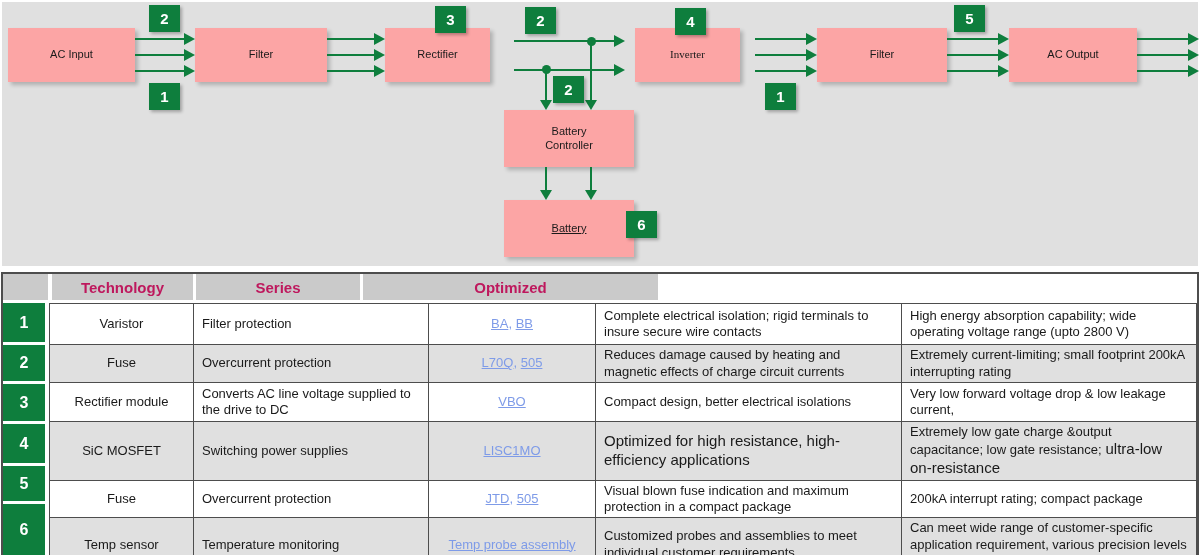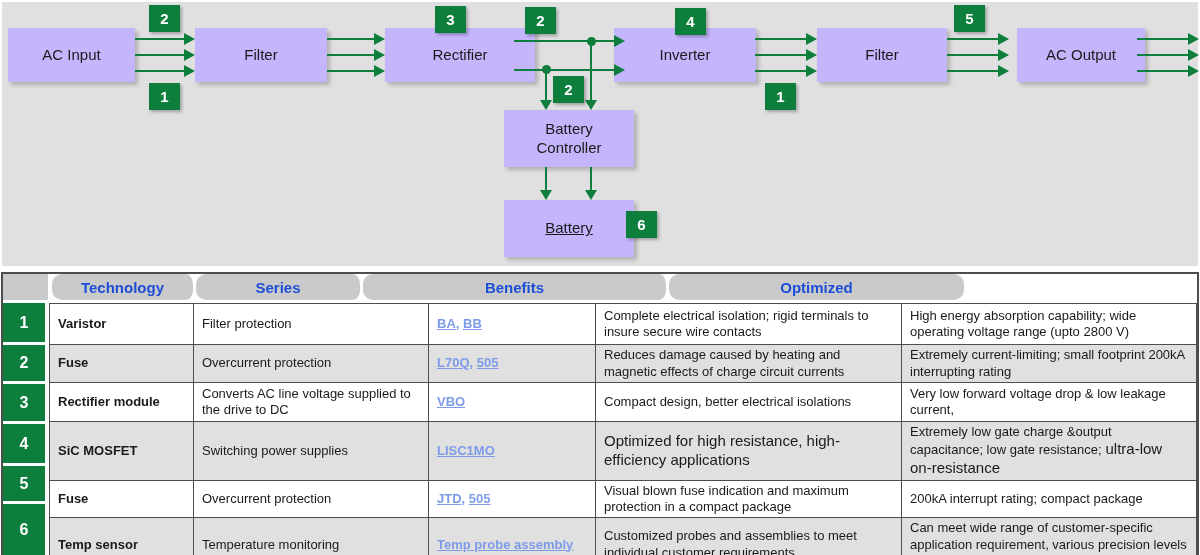--- a/index.html
+++ b/index.html
@@ -5,79 +5,79 @@
   :root{
     --green:#0e7e3d; --bg_gray:#e0e0e0; --header_gray:#cacaca;
     --row_alt:#e0e0e0; --border:#4d4d4d; --link_blue:#7e9be8; --text:#1a1a1a;
   }
   *{box-sizing:border-box;margin:0;padding:0;}
   html,body{width:1200px;height:555px;background:#fff;overflow:hidden;
     font-family:"Liberation Sans","DejaVu Sans",sans-serif;color:var(--text);}
 
   
   .diagram{position:relative;height:264px;background:var(--bg_gray);margin:2px 2px 0 2px;}
-  .block{position:absolute;background:#c4b5fd;display:flex;align-items:center;justify-content:center;
-    text-align:center;font-size:15px;line-height:1.25;color:var(--text);
+  .block{position:absolute;background:#fca5a5;display:flex;align-items:center;justify-content:center;
+    text-align:center;font-size:11px;line-height:1.25;color:var(--text);
     box-shadow:3px 3px 4px rgba(0,0,0,0.22);}
   .badge{position:absolute;width:31px;height:27px;background:var(--green);color:#fff;
     font-size:15px;font-weight:bold;display:flex;align-items:center;justify-content:center;
     box-shadow:2px 2px 3px rgba(0,0,0,0.28);z-index:3;}
   .hl{position:absolute;height:2px;background:var(--green);z-index:2;}
   .hl.ah::after{content:"";position:absolute;right:-11px;top:-5px;width:0;height:0;
     border-left:11px solid var(--green);border-top:6px solid transparent;border-bottom:6px solid transparent;}
   .vl{position:absolute;width:2px;background:var(--green);z-index:2;}
   .vl.ad::after{content:"";position:absolute;bottom:-10px;left:-5px;width:0;height:0;
     border-top:10px solid var(--green);border-left:6px solid transparent;border-right:6px solid transparent;}
   .dot{position:absolute;width:9px;height:9px;border-radius:50%;background:var(--green);z-index:2;}
 
   
   .lf-table{margin:6px 1px 0 1px;border:2px solid var(--border);background:#fff;}
   .t-header{display:flex;height:26px;}
   .h-num{width:45px;margin-right:4px;background:var(--header_gray);}
-  .h-cell{background:var(--header_gray);font-size:15px;font-weight:bold;color:#1d4ed8;
-    display:flex;align-items:center;justify-content:center;border-right:3px solid #fff;border-radius:10px;}
+  .h-cell{background:var(--header_gray);font-size:15px;font-weight:bold;color:#be185d;
+    display:flex;align-items:center;justify-content:center;border-right:3px solid #fff;}
   .h-cell:last-child{border-right:none;}
   .w-tech{width:144px;} .w-func{width:235px;} .w-series{width:167px;}
   .w-ben{width:306px;} .w-feat{width:295px;}
   .t-body{display:flex;margin-top:3px;}
   .num-col{width:45px;margin-right:4px;display:flex;flex-direction:column;}
   .num-cell{background:var(--green);color:#fff;font-size:16px;font-weight:bold;
     display:flex;align-items:center;justify-content:center;margin-bottom:3px;}
   .num-cell:last-child{margin-bottom:0;}
   table.body-table{width:1147px;table-layout:fixed;border-collapse:collapse;background:#fff;}
   table.body-table td{border:1px solid var(--border);font-size:13px;line-height:1.25;
     padding:2px 8px;vertical-align:middle;color:#1a1a1a;}
   table.body-table tr:nth-child(even) td{background:var(--row_alt);}
-  td.c-tech,td.c-series{text-align:left;font-weight:bold;}
+  td.c-tech,td.c-series{text-align:center;}
   td.c-ben.lg{font-size:15px;}
   .feat-lg{font-size:15px;margin-left:4px;}
   a.series-link{color:var(--link_blue);text-decoration:underline;cursor:pointer;}
   .series-sep{color:var(--link_blue);}
 </style>
 </head>
 <body>
 
 <div class="diagram">
 
   <div class="block" style="left:6px;top:26px;width:127px;height:54px;">
       <span>AC Input</span>
     </div>
   <div class="block" style="left:193px;top:26px;width:132px;height:54px;">
       <span>Filter</span>
     </div>
-  <div class="block" style="left:383px;top:26px;width:150px;height:54px;">
+  <div class="block" style="left:383px;top:26px;width:105px;height:54px;">
       <span>Rectifier</span>
     </div>
-  <div class="block" style="left:612px;top:26px;width:142px;height:54px;">
+  <div class="block" style="left:633px;top:26px;width:105px;height:54px;font-family:Liberation Serif, serif;">
       <span>Inverter</span>
     </div>
   <div class="block" style="left:815px;top:26px;width:130px;height:54px;">
       <span>Filter</span>
     </div>
-  <div class="block" style="left:1007px;top:26px;width:128px;height:54px;margin-left:8px;">
+  <div class="block" style="left:1007px;top:26px;width:128px;height:54px;">
       <span>AC Output</span>
     </div>
   <div class="block" style="left:502px;top:108px;width:130px;height:57px;padding:0 24px;">
       <span>Battery Controller</span>
     </div>
   <div class="block" style="left:502px;top:198px;width:130px;height:57px;text-decoration:underline;">
       <span>Battery</span>
     </div>
 
   <div class="hl ah" style="left:133px;top:36px;width:49px;"></div>
@@ -120,21 +120,20 @@
   <div class="badge" style="left:763px;top:81px;">1</div>
   <div class="badge" style="left:952px;top:3px;">5</div>
   <div class="badge" style="left:624px;top:209px;">6</div>
 </div>
 
 <div class="lf-table">
   <div class="t-header">
     <div class="h-num"></div>
     <div class="h-cell w-tech">Technology</div>
     <div class="h-cell w-series">Series</div>
-    <div class="h-cell w-ben">Benefits</div>
     <div class="h-cell w-feat">Optimized</div>
   </div>
   <div class="t-body">
     <div class="num-col">
       <div class="num-cell" style="height:39px;">1</div>
       <div class="num-cell" style="height:36px;">2</div>
       <div class="num-cell" style="height:37px;">3</div>
       <div class="num-cell" style="height:39px;">4</div>
       <div class="num-cell" style="height:35px;">5</div>
       <div class="num-cell" style="height:52px;">6</div>

